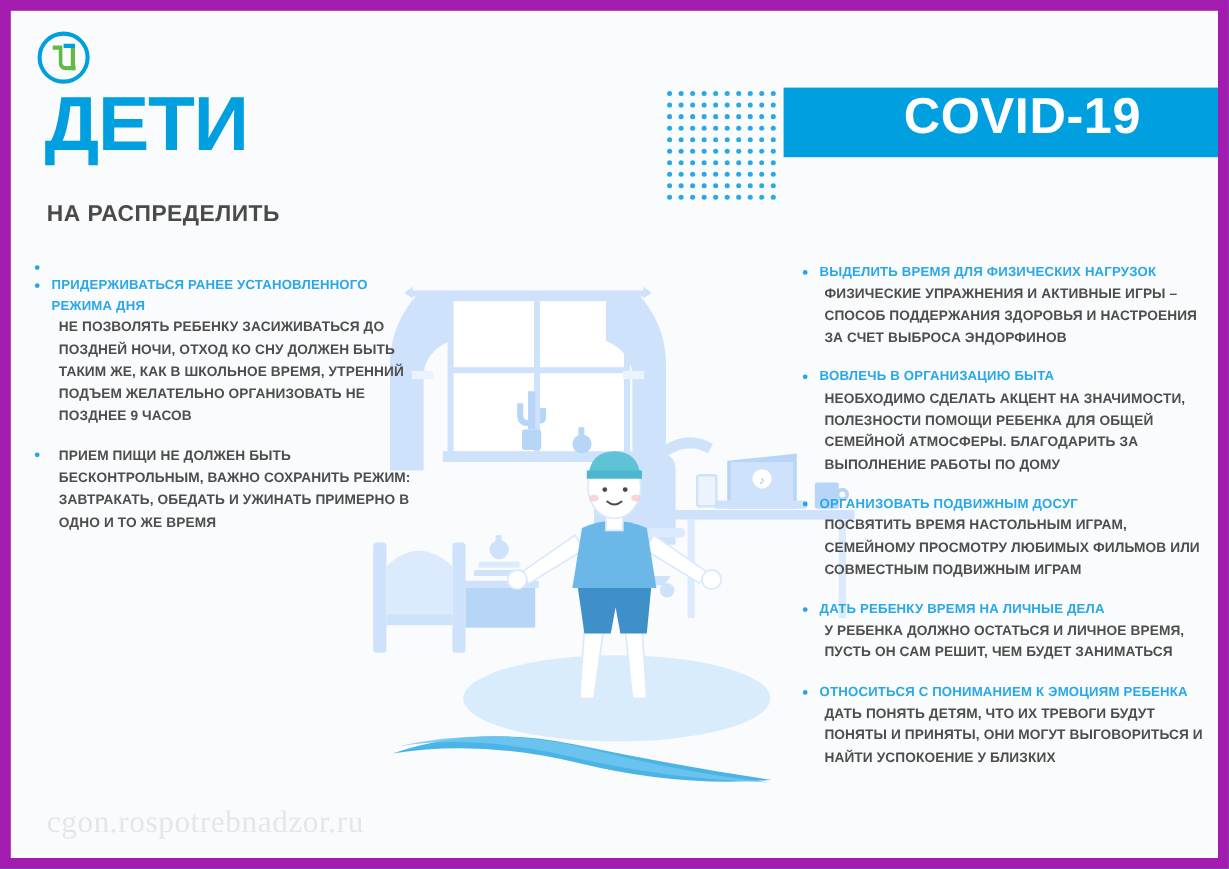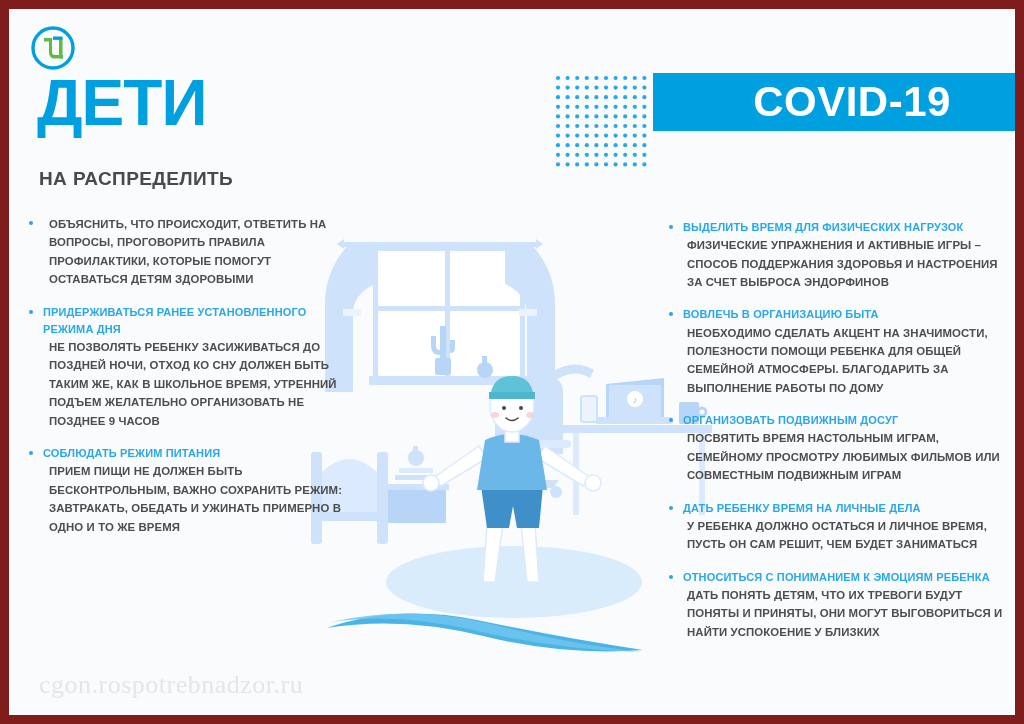--- a/index.html
+++ b/index.html
@@ -5,21 +5,21 @@
   * { margin:0; padding:0; box-sizing:border-box; }
   html,body { width:1024px; height:724px; }
   body {
     background:#00a0e0;
     font-family:"Liberation Sans", sans-serif;
     overflow:hidden;
   }
   #poster {
     position:absolute; left:0; top:0;
     width:1024px; height:724px;
-    background:#7f1d1d;
+    background:#a21caf;
   }
   #canvas {
     position:absolute;
     left:9px; top:9px;
     width:1006px; height:706px;
     background:#fafbfc;
     overflow:hidden;
   }
 
   
@@ -40,21 +40,21 @@
     position:absolute; left:278px; top:180px;
     font-size:18px; font-weight:bold; letter-spacing:.3px;
     color:#18a2e0;
   }
 
   
   .covid-banner {
     position:absolute; left:644px; top:64px;
     width:362px; height:58px;
     background:#00a0e0;
-    display:flex; align-items:center; justify-content:center;padding-left:36px;
+    display:flex; justify-content:center;padding-left:36px;
   }
   .covid-banner span {
     color:#ffffff; font-size:42px; font-weight:bold; letter-spacing:.5px;
   }
 
   
   .dot-grid { position:absolute; left:546px; top:66px; }
 
   
   .col { position:absolute; }
@@ -319,30 +319,28 @@
         <g>
           <path d="M18 404 q70 -24 150 -8 q86 18 166 30 q-78 6 -160 -14 q-82 -20 -156 -8 z" fill="#4ab4e6"></path>
           <path d="M22 398 q80 -18 160 2 q78 20 150 28 q-84 -2 -168 -22 q-78 -18 -142 -8 z" fill="#6fc6ee" opacity=".85"></path>
         </g>
       </svg>
     </div>
 
     <div class="col col-left">
         <div class="tip">
           <span class="bullet"></span>
-          <div class="tip-body">ОБЪЯСНИТЬ, ЧТО ПРОИСХОДИТ, ОТВЕТИТЬ НА ВОПРОСЫ, ПРОГОВОРИТЬ ПРАВИЛА ПРОФИЛАКТИКИ, КОТОРЫЕ ПОМОГУТ ОСТАВАТЬСЯ ДЕТЯМ ЗДОРОВЫМИ</div>
         </div>
         <div class="tip">
           <span class="bullet"></span>
           <div class="tip-title">ПРИДЕРЖИВАТЬСЯ РАНЕЕ УСТАНОВЛЕННОГО РЕЖИМА ДНЯ</div>
           <div class="tip-body">НЕ ПОЗВОЛЯТЬ РЕБЕНКУ ЗАСИЖИВАТЬСЯ ДО ПОЗДНЕЙ НОЧИ, ОТХОД КО СНУ ДОЛЖЕН БЫТЬ ТАКИМ ЖЕ, КАК В ШКОЛЬНОЕ ВРЕМЯ, УТРЕННИЙ ПОДЪЕМ ЖЕЛАТЕЛЬНО ОРГАНИЗОВАТЬ НЕ ПОЗДНЕЕ 9 ЧАСОВ</div>
         </div>
         <div class="tip">
           <span class="bullet"></span>
-          <div class="tip-title">СОБЛЮДАТЬ РЕЖИМ ПИТАНИЯ</div>
           <div class="tip-body">ПРИЕМ ПИЩИ НЕ ДОЛЖЕН БЫТЬ БЕСКОНТРОЛЬНЫМ, ВАЖНО СОХРАНИТЬ РЕЖИМ: ЗАВТРАКАТЬ, ОБЕДАТЬ И УЖИНАТЬ ПРИМЕРНО В ОДНО И ТО ЖЕ ВРЕМЯ</div>
         </div>
       </div>
 
     <div class="col col-right">
         <div class="tip">
           <span class="bullet"></span>
           <div class="tip-title">ВЫДЕЛИТЬ ВРЕМЯ ДЛЯ ФИЗИЧЕСКИХ НАГРУЗОК</div>
           <div class="tip-body">ФИЗИЧЕСКИЕ УПРАЖНЕНИЯ И АКТИВНЫЕ ИГРЫ – СПОСОБ ПОДДЕРЖАНИЯ ЗДОРОВЬЯ И НАСТРОЕНИЯ ЗА СЧЕТ ВЫБРОСА ЭНДОРФИНОВ</div>
         </div>

